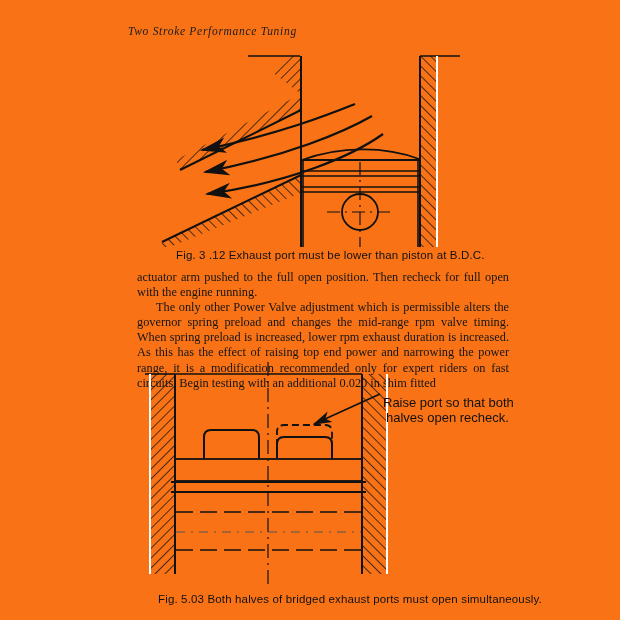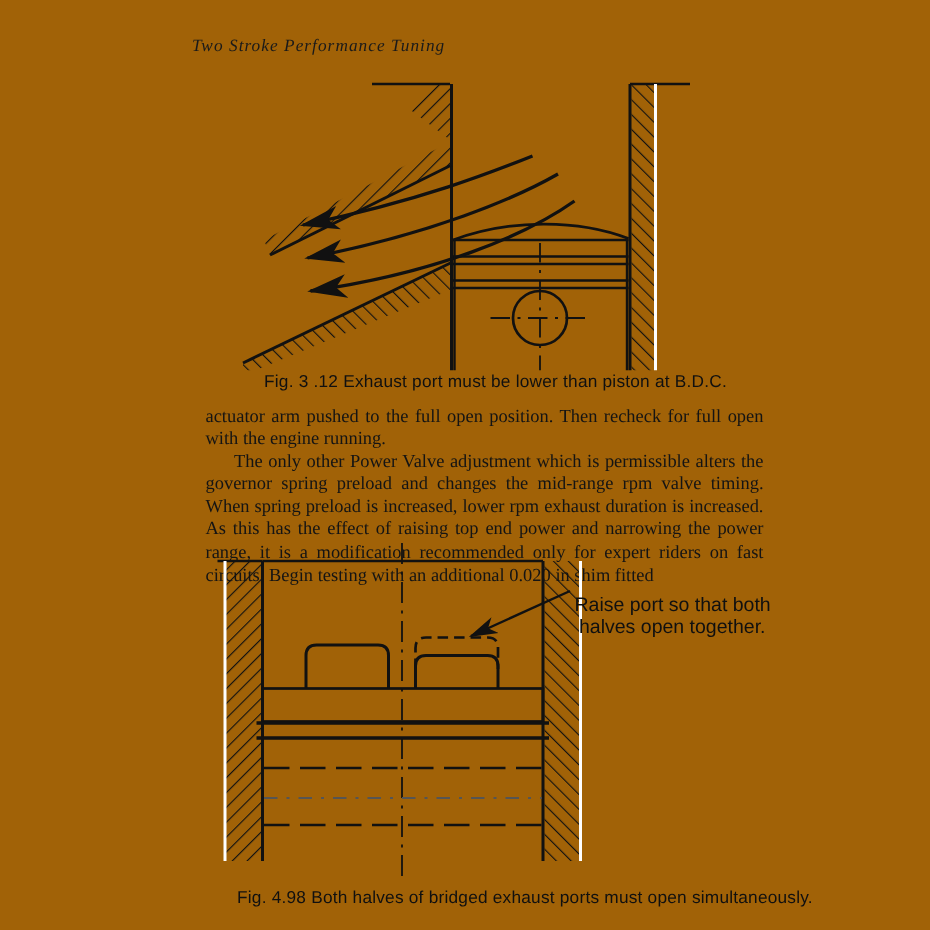--- a/index.html
+++ b/index.html
@@ -4,21 +4,21 @@
 <style>
   html, body {
     margin: 0;
     padding: 0;
     background: #ffffff;
   }
   #page {
     position: relative;
     width: 620px;
     height: 620px;
-    background: #a16207;
+    background: #f97316;
     overflow: hidden;
     font-family: "Liberation Serif", serif;
     color: #111111;
   }
 
   
   #running-head {
     position: absolute;
     left: 128px;
     top: 25px;
@@ -221,19 +221,19 @@
       <line x1="176" y1="150" x2="361" y2="150" stroke="#111" stroke-width="1.6" stroke-dasharray="17 7"></line>
       <line x1="176" y1="170" x2="361" y2="170" stroke="#555" stroke-width="1.2" stroke-dasharray="9 6 2 6"></line>
       <line x1="176" y1="188" x2="361" y2="188" stroke="#111" stroke-width="1.6" stroke-dasharray="17 7"></line>
 
       <line x1="380" y1="32" x2="314" y2="62" stroke="#111" stroke-width="1.6" marker-end="url(#arrowSolid2)"></line>
     </svg>
   </div>
 
   <div id="annotation">
     <div>Raise port so that both</div>
-    <div class="line2">halves open together.</div>
+    <div class="line2">halves open recheck.</div>
   </div>
 
   <div id="page-number">38</div>
-  <div class="caption" id="caption-313">Fig. 4.98  Both halves of bridged exhaust ports must open simultaneously.</div>
+  <div class="caption" id="caption-313">Fig. 5.03  Both halves of bridged exhaust ports must open simultaneously.</div>
 
 </div>
 
 </body></html>

